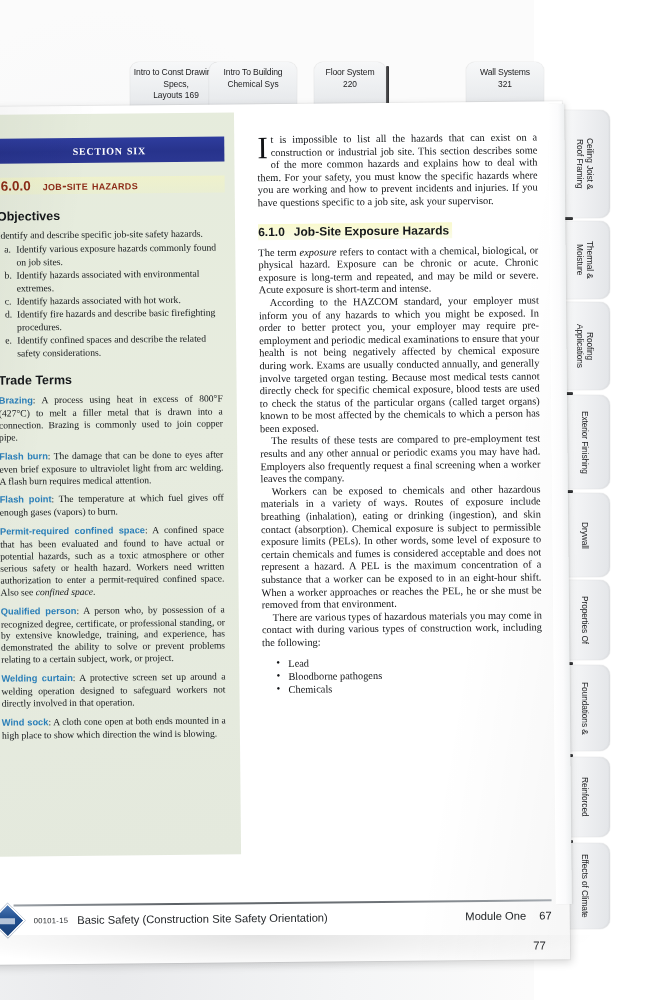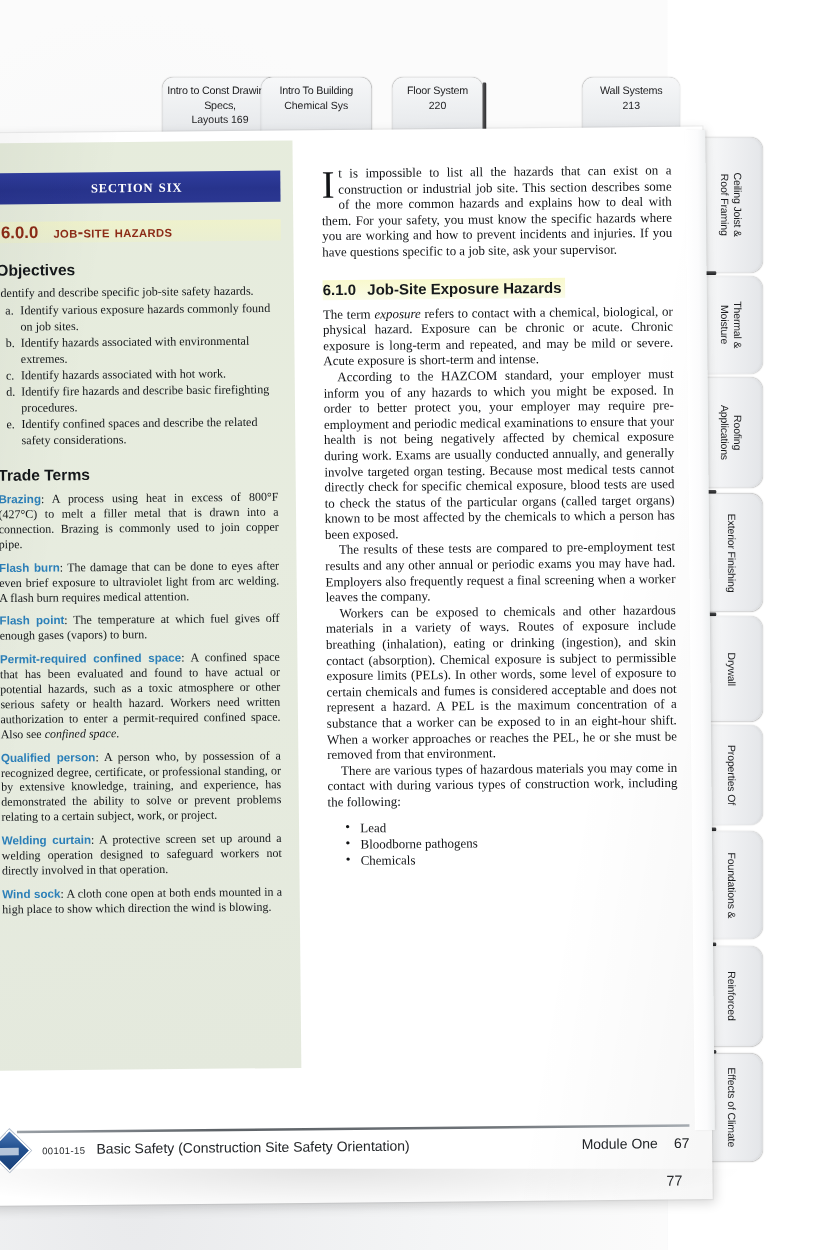--- a/index.html
+++ b/index.html
@@ -377,21 +377,21 @@
       <span class="num">Chemical Sys</span>
     </div>
     <div class="top-tab" style="left:184px;width:72px;">
       <span class="ttl">Floor System</span>
       <span class="num">220</span>
     </div>
     <div class="tab-sep" style="left:256px;"></div>
     <div class="tab-sep" style="left:347px;"></div>
     <div class="top-tab" style="left:336px;width:78px;">
       <span class="ttl">Wall Systems</span>
-      <span class="num">213</span>
+      <span class="num">321</span>
     </div>
   </div>
 
   <div class="side-tabs">
     <div class="side-tab" style="top:6px;height:108px;">
       <span class="stl">Ceiling Joist &amp;
 Roof Framing</span>
     </div>
     <div class="side-sep" style="top:113px;"></div>
     <div class="side-tab" style="top:117px;height:78px;">

